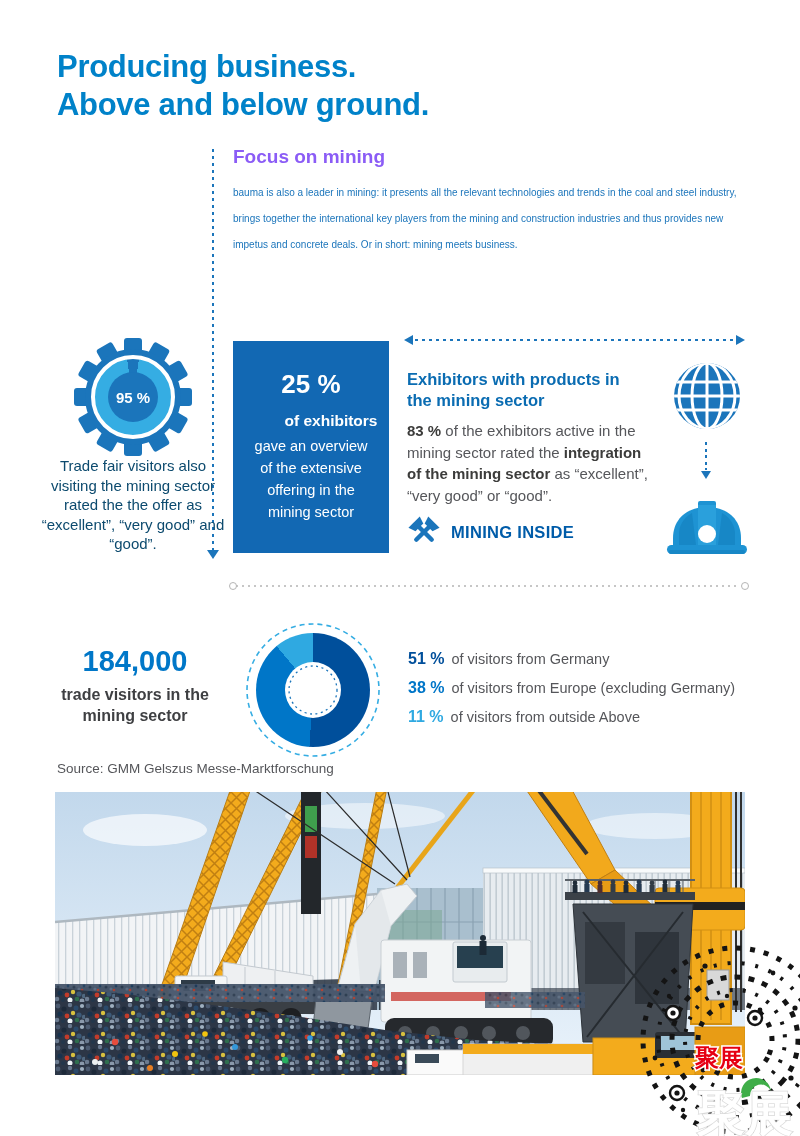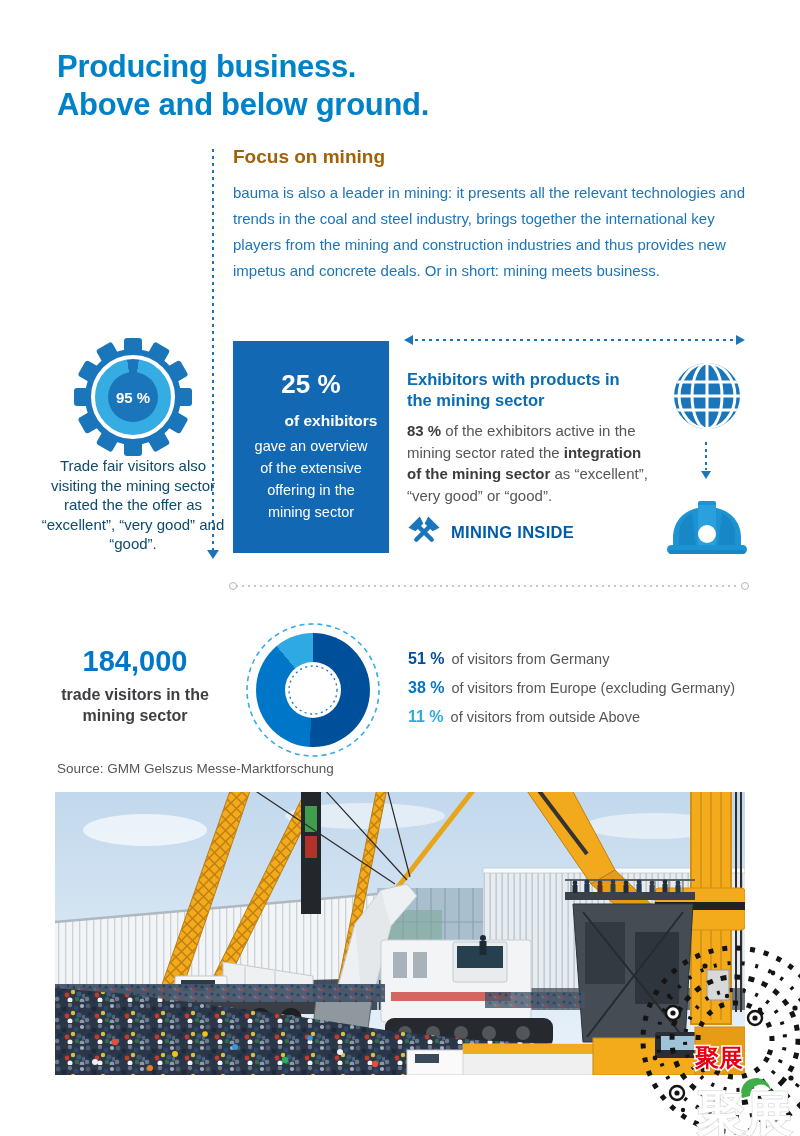--- a/index.html
+++ b/index.html
@@ -8,22 +8,22 @@
   .abs{position:absolute;}
 
   
   .title{left:57px;top:48px;font-size:31px;font-weight:bold;color:#0082C9;line-height:38px;letter-spacing:-0.3px;}
 
   
   .vline{left:212px;top:149px;width:2px;height:401px;
          background:repeating-linear-gradient(#1B75BB 0 3px,transparent 3px 7px);}
   .vline-arrow{left:207px;top:550px;width:0;height:0;
          border-left:6px solid transparent;border-right:6px solid transparent;border-top:9px solid #1B75BB;}
-  .focus-heading{left:233px;top:146px;font-size:19px;font-weight:bold;color:#a16207;}
-  .focus-body{left:233px;top:180px;width:516px;font-size:15px;line-height:26px;color:#1B75BB;}
+  .focus-heading{left:233px;top:146px;font-size:19px;font-weight:bold;color:#8b5cf6;}
+  .focus-body{left:233px;top:180px;width:516px;font-size:10px;line-height:26px;color:#1B75BB;}
 
   
   .gear{left:74px;top:338px;width:118px;height:118px;}
   .tooth{position:absolute;left:50px;top:0;width:18px;height:16px;background:#1B75BB;border-radius:3px;
          transform-origin:9px 59px;}
   .gear-body{position:absolute;left:11px;top:11px;width:96px;height:96px;border-radius:50%;background:#1B75BB;}
   .gear-ring{position:absolute;left:17px;top:17px;width:84px;height:84px;border-radius:50%;
              border:4px solid #fff;box-sizing:border-box;background:#35ADE3;}
   .gear-center{position:absolute;left:34px;top:34px;width:50px;height:50px;border-radius:50%;background:#1B75BB;
              display:flex;align-items:center;justify-content:center;color:#fff;font-size:15px;font-weight:bold;}

